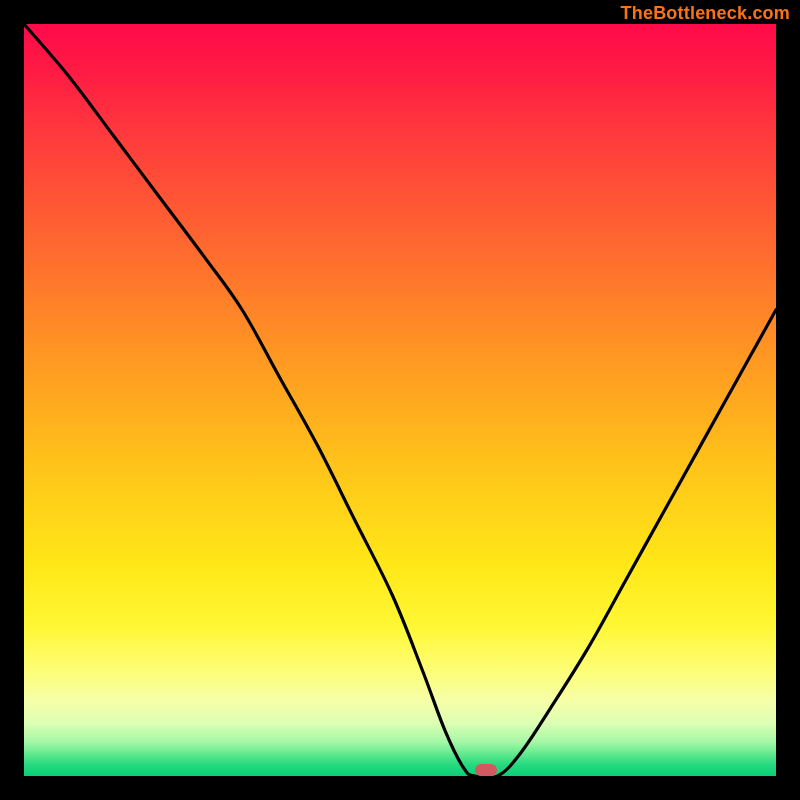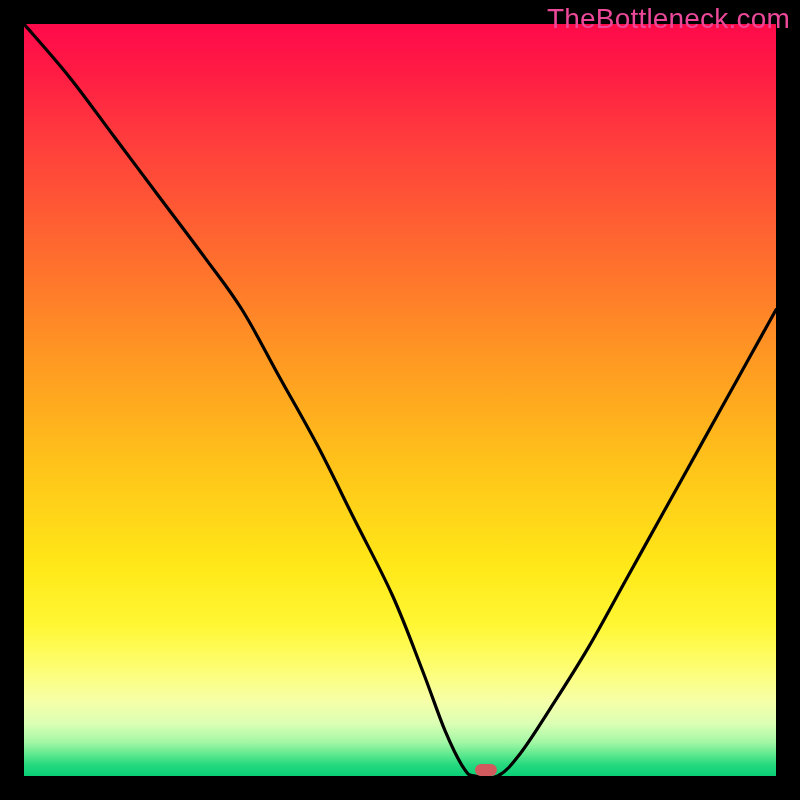--- a/index.html
+++ b/index.html
@@ -53,23 +53,23 @@
   .marker {
     position: absolute;
     border-radius: 10px;
     background: #d15a5e;
   }
 
   .watermark {
     position: absolute;
     top: 3px;
     right: 10px;
-    color: #ec4899;
-    font-size: 28px;
-    font-weight: 400;
+    color: #f97316;
+    font-size: 18px;
+    font-weight: 700;
     letter-spacing: 0.2px;
   }
 </style>
 </head>
 <body>
 
 <div class="outer">
 
   <div class="plot">
     <div class="gradient"></div>

